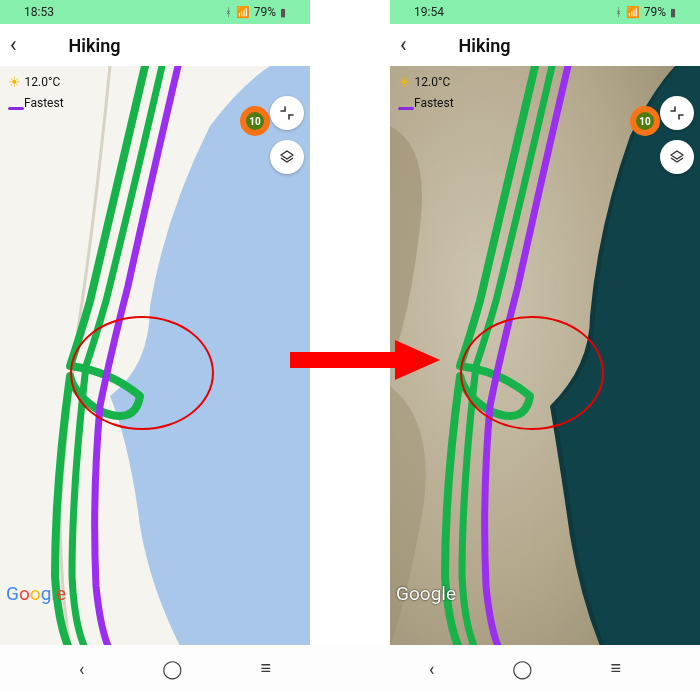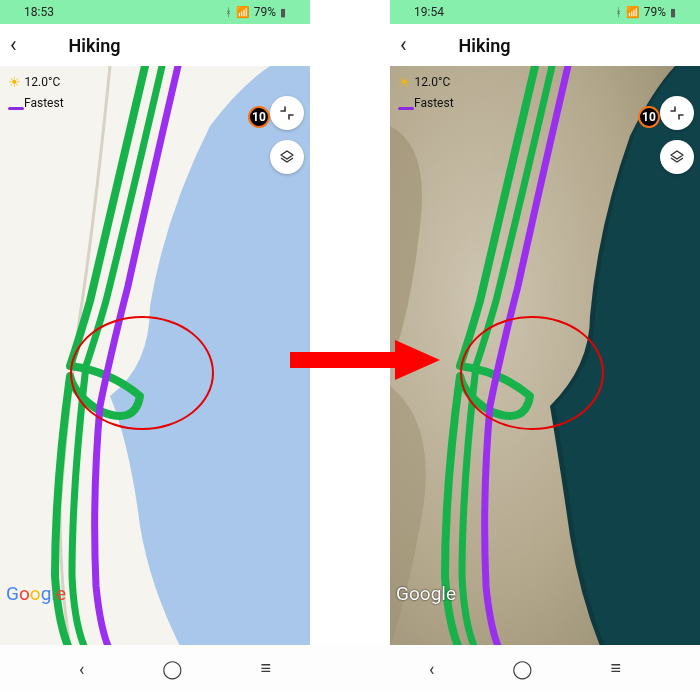--- a/index.html
+++ b/index.html
@@ -97,23 +97,23 @@
     z-index:50;
   }
   .g-g{color:#4285F4}.g-o1{color:#EA4335}.g-o2{color:#FBBC05}
   .g-g2{color:#4285F4}.g-l{color:#34A853}.g-e{color:#EA4335}
   .phone.right .attribution span{ color:#fff !important; text-shadow:0 0 2px #000; }
 
   .route-badge{
     position:absolute;
     right:40px; top:40px;
     width:18px;height:18px;border-radius:50%;
-    background:#000000;
-    border:2px solid #f97316;
-    color:#fff;font-size:12px;font-weight:700;
+    background:#4d7c0f;
+    border:6px solid #f97316;
+    color:#fff;font-size:10px;font-weight:700;
     display:flex;align-items:center;justify-content:center;
     z-index:45;
   }
 
   .redcircle{
     position:absolute;
     width:140px;height:110px;
     border:2px solid #e60000;
     border-radius:50%;
     z-index:60;

